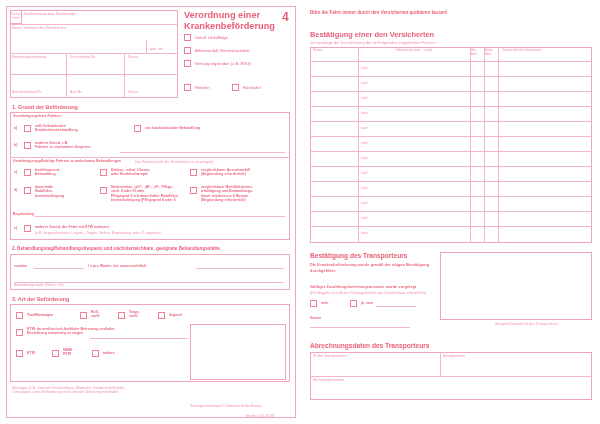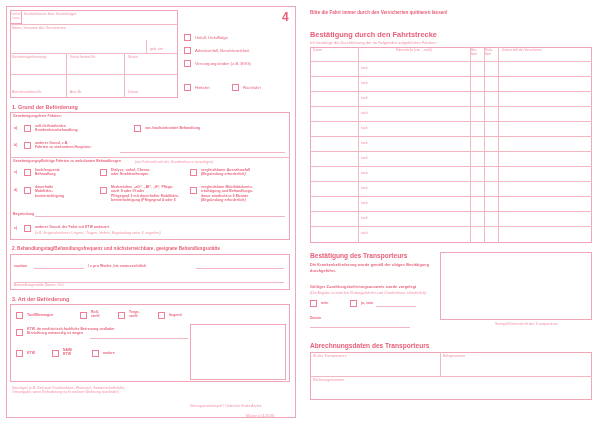--- a/index.html
+++ b/index.html
@@ -54,20 +54,24 @@
   <div class="vline" style="left:66px;top:53px;height:21px;"></div>
   <div class="vline" style="left:124px;top:53px;height:21px;"></div>
   <div class="hline" style="left:10px;top:74px;width:168px;"></div>
 
   <div class="lbl" style="left:12px;top:90px;">Betriebsstätten-Nr.</div>
   <div class="lbl" style="left:70px;top:90px;">Arzt-Nr.</div>
   <div class="lbl" style="left:128px;top:90px;">Datum</div>
   <div class="vline" style="left:66px;top:74px;height:24px;"></div>
   <div class="vline" style="left:124px;top:74px;height:24px;"></div>
 
+  <div class="big-title" style="left:184px;top:10px;width:100px;">
+    <span>Verordnung einer</span><br>
+    <span>Krankenbeförderung</span>
+  </div>
   <div class="num" style="left:282px;top:10px;">4</div>
 
   <div class="cb" style="left:184px;top:34px;width:7px;height:7px;"></div>
   <div class="t" style="left:195px;top:35px;">Unfall, Unfallfolge</div>
   <div class="cb" style="left:184px;top:47px;width:7px;height:7px;"></div>
   <div class="t" style="left:195px;top:48px;">Arbeitsunfall, Berufskrankheit</div>
   <div class="cb" style="left:184px;top:60px;width:7px;height:7px;"></div>
   <div class="t" style="left:195px;top:61px;">Versorgungsleiden (z.B. BVG)</div>
   <div class="cb" style="left:184px;top:84px;width:7px;height:7px;"></div>
   <div class="t" style="left:195px;top:85px;">Hinfahrt</div>
@@ -153,21 +157,21 @@
 
   <div class="box" style="left:190px;top:324px;width:96px;height:56px;"></div>
 
   <div class="lbl" style="left:12px;top:386px;width:170px;">Sonstiges (z.B. Zeitraum Krankenhaus, Wartezeit, Gemeinschaftsfahrt,<br>Ortsangabe, wenn Beförderung nicht am/vom Wohnung stattfindet)</div>
 
   <div class="lbl" style="left:190px;top:404px;">Vertragsarztstempel / Unterschrift des Arztes</div>
   <div class="lbl" style="left:246px;top:414px;">Muster 4 (4.2018)</div>
 
   <div class="hdr-note" style="left:310px;top:10px;">Bitte die Fahrt immer durch den Versicherten quittieren lassen!</div>
 
-  <div class="right-title" style="left:310px;top:30px;">Bestätigung durch den Fahrtstrecke</div>
+  <div class="right-title" style="left:310px;top:30px;">Bestätigung einer den Versicherten</div>
   <div class="lbl" style="left:310px;top:41px;font-size:3.8px;">Ich bestätige die Durchführung der im Folgenden aufgeführten Fahrten.</div>
 
   <div class="box" style="left:310px;top:47px;width:282px;height:196px;"></div>
   <div class="vline" style="left:358px;top:47px;height:196px;"></div>
   <div class="vline" style="left:470px;top:47px;height:196px;"></div>
   <div class="vline" style="left:484px;top:47px;height:196px;"></div>
   <div class="vline" style="left:498px;top:47px;height:196px;"></div>
   <div class="hline" style="left:310px;top:61px;width:282px;"></div>
 
   <div class="tbl-h" style="left:313px;top:49px;">Datum</div>

